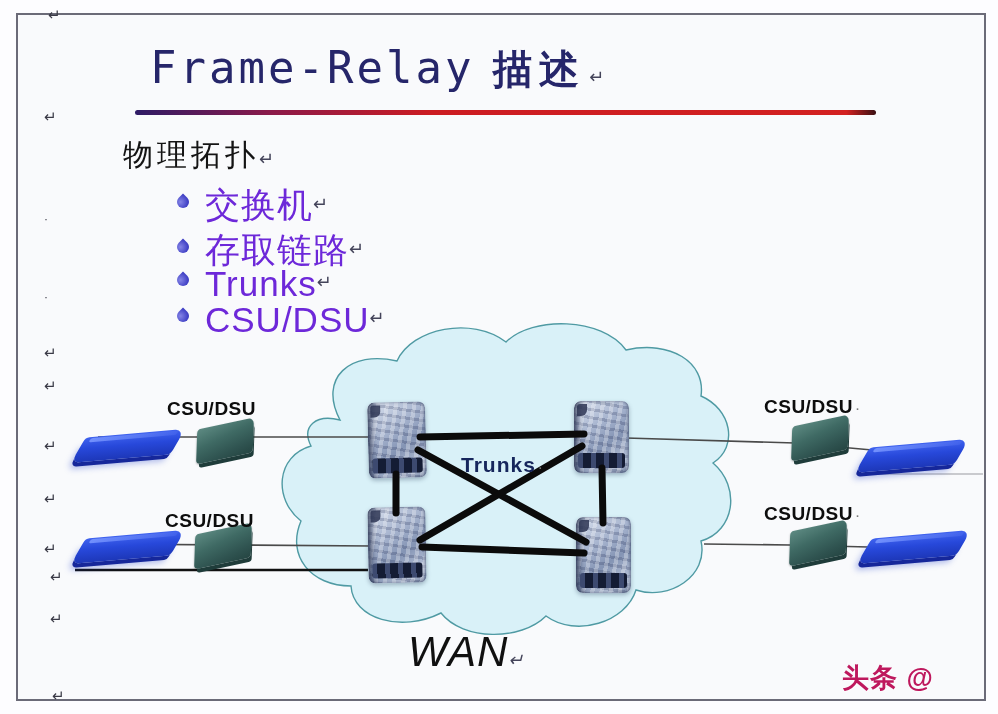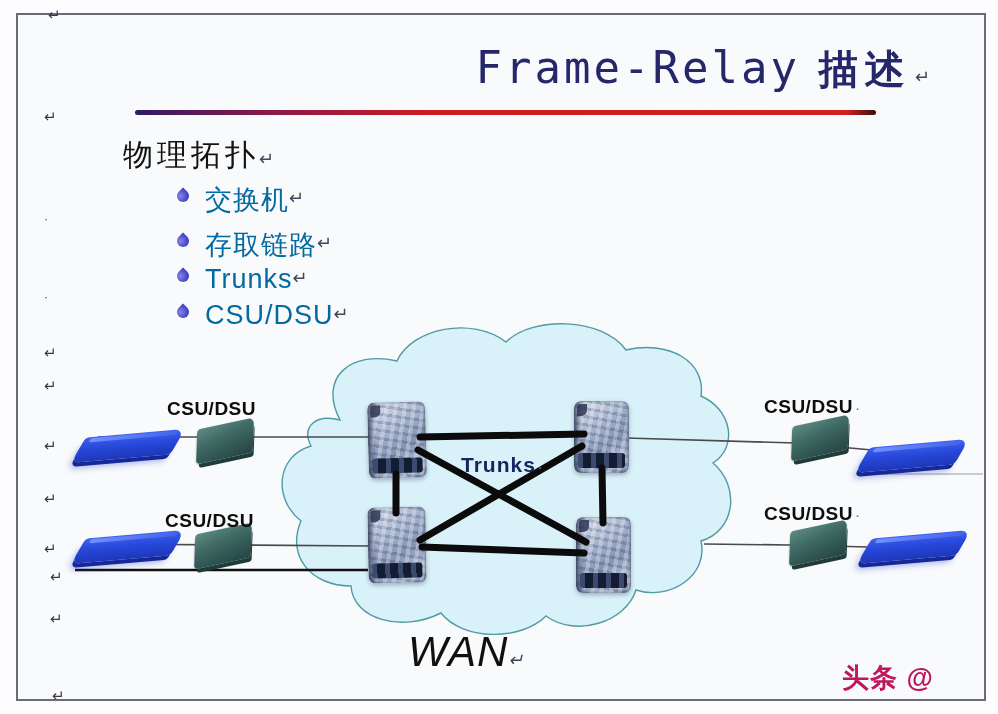--- a/index.html
+++ b/index.html
@@ -7,21 +7,21 @@
     width:998px;height:714px;position:relative;overflow:hidden;
     background:#fdfdff;
     font-family:"Liberation Sans", sans-serif;
   }
   .slide{
     position:absolute;left:16px;top:13px;width:970px;height:688px;
     border:2px solid #6b6b78;background:#f9fafc;box-sizing:border-box;
   }
   
   .title-line{
-    position:absolute;left:150px;top:42px;width:780px;text-align:right;
+    position:absolute;left:150px;top:42px;width:780px;text-align:left;
     white-space:nowrap;z-index:5;
   }
   .title-en{
     font-family:"DejaVu Sans Mono", monospace;
     font-size:44px;letter-spacing:3px;color:#26266a;font-weight:500;
   }
   .title-cn{
     font-size:40px;font-weight:bold;color:#26266a;letter-spacing:6px;margin-left:14px;
   }
   .pilcrow{
@@ -38,21 +38,21 @@
     position:absolute;left:123px;top:135px;font-size:30px;color:#141414;
     letter-spacing:4px;z-index:5;font-weight:500;
   }
   .bullet-row{position:absolute;left:177px;height:34px;z-index:5;white-space:nowrap;}
   .drop{
     display:inline-block;width:12px;height:12px;margin-right:16px;margin-bottom:2px;
     background:radial-gradient(circle at 35% 65%, #8585e6, #3a3ac2 75%);
     border-radius:0 50% 50% 50%;
     transform:rotate(45deg);
   }
-  .bullet-label{font-size:27px;color:#0369a1;letter-spacing:1px;vertical-align:middle;}
+  .bullet-label{font-size:35px;color:#6d28d9;letter-spacing:1px;vertical-align:middle;}
   
   .svg-layer{position:absolute;left:0;top:0;z-index:1;pointer-events:none;}
   .svg-mesh{position:absolute;left:0;top:0;z-index:3;pointer-events:none;}
   
   .switch{
     position:absolute;width:58px;height:76px;border-radius:7px;z-index:2;
     background:
       repeating-linear-gradient(100deg, rgba(255,255,255,.28) 0 4px, rgba(0,0,0,0) 4px 9px),
       repeating-linear-gradient(10deg, rgba(30,40,80,.22) 0 3px, rgba(0,0,0,0) 3px 8px),
       linear-gradient(145deg,#dfe6f2 0%,#a9b6d0 35%,#8494b4 60%,#b7c2d8 85%,#71809f 100%);

